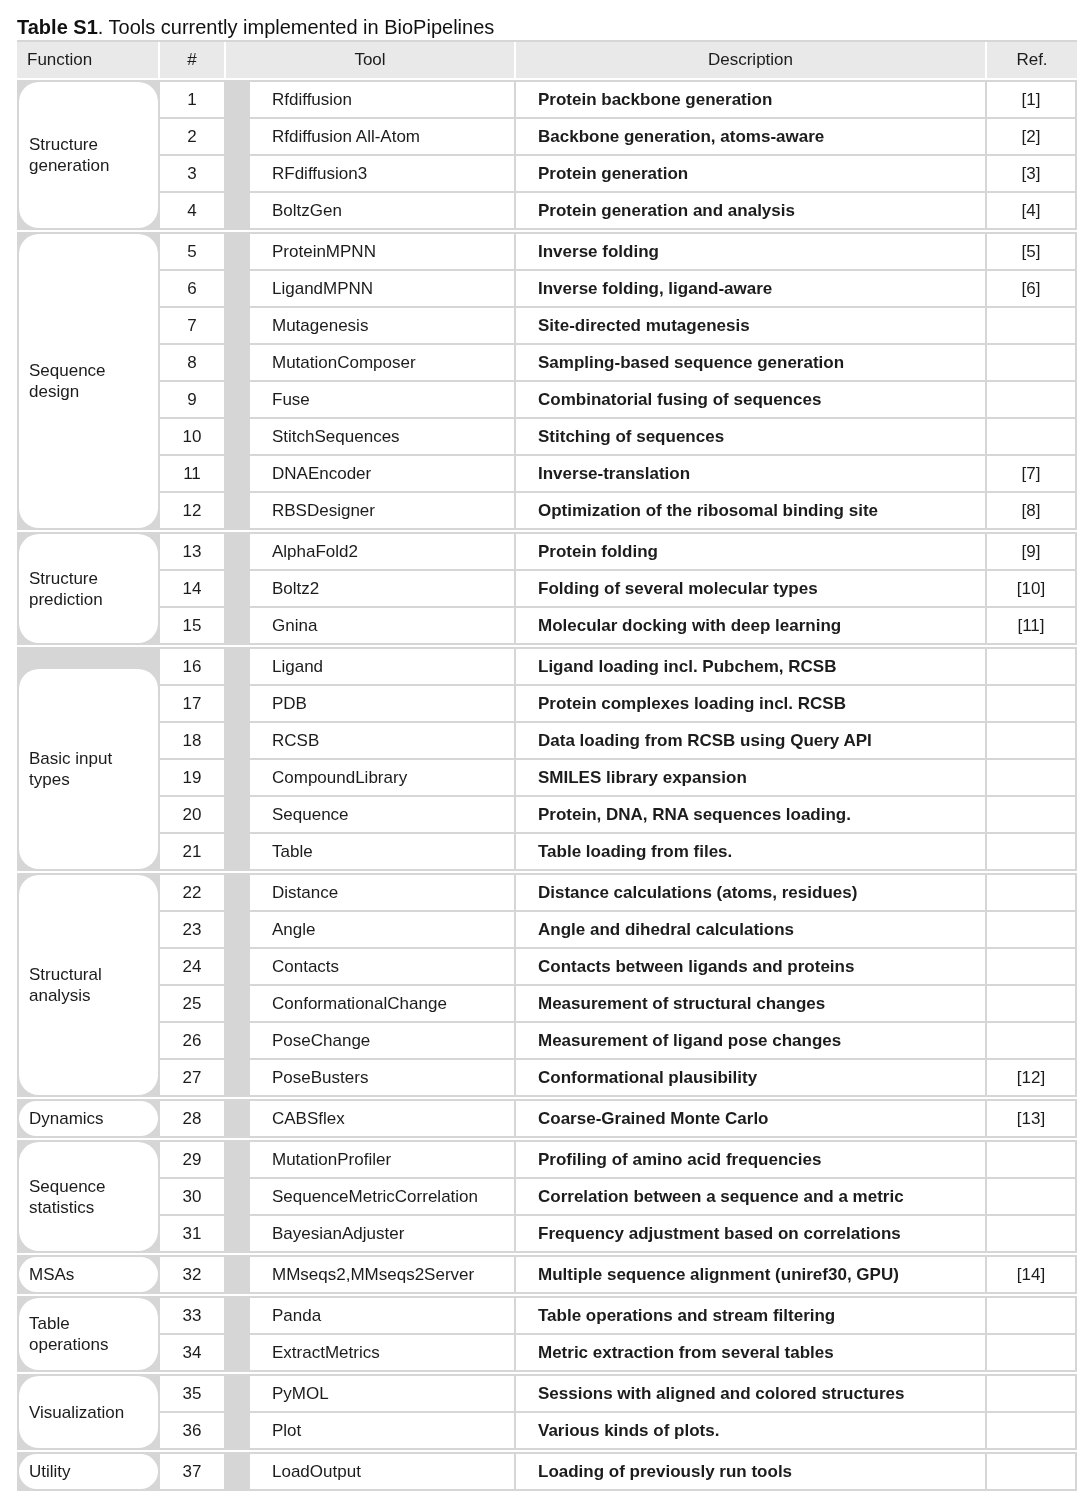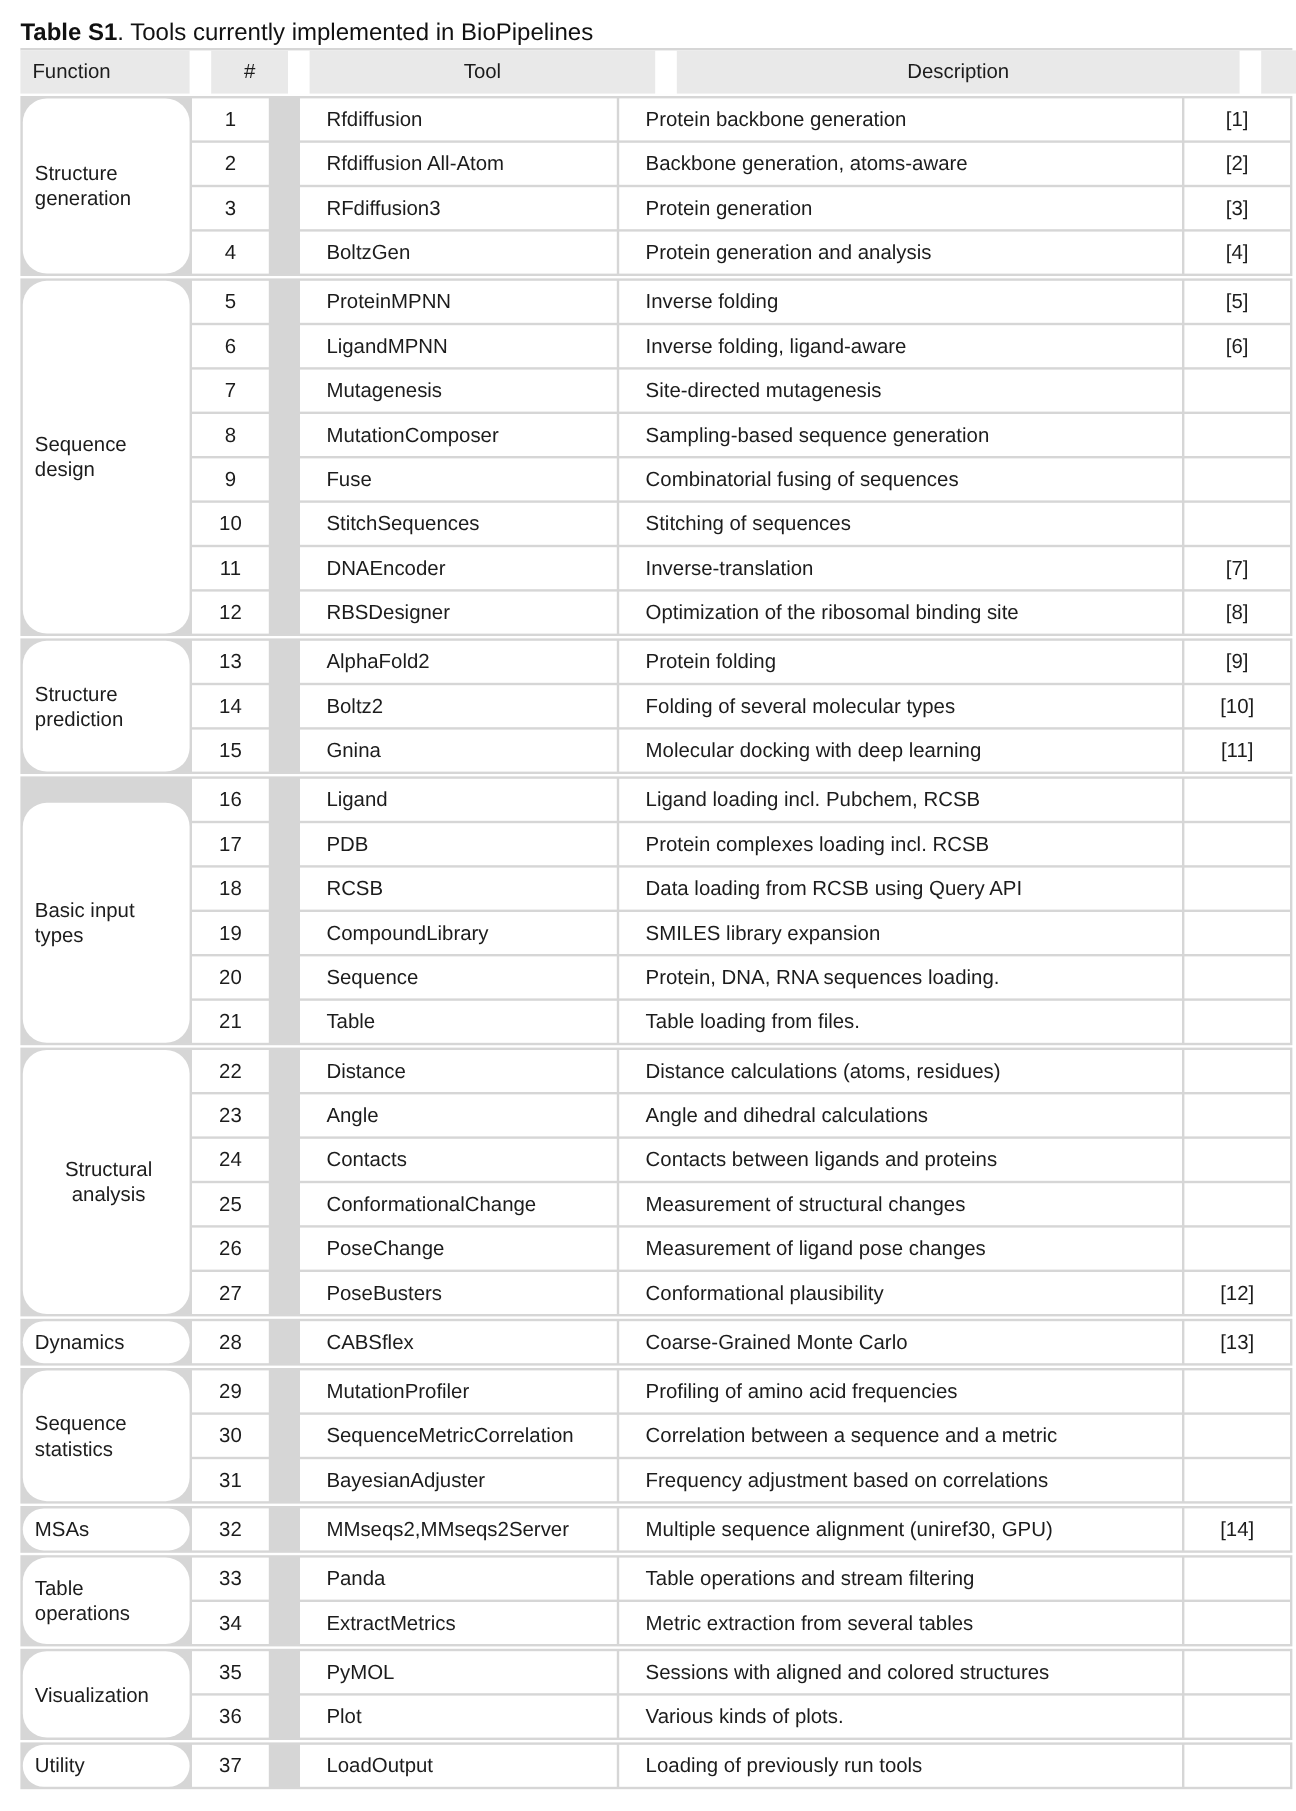--- a/index.html
+++ b/index.html
@@ -19,21 +19,21 @@
     font-size:20px;
     line-height:26px;
     color:#111;
   }
   .doc-title .bold{font-weight:bold;}
   .tools-table{width:1060px;}
   
   .header-row{
     display:grid;
     grid-template-columns:141px 64px 288px 469px 90px;
-    gap:18px;
+    gap:2px;
     border-top:2px solid var(--grid);
   }
   .header-cell{
     background:var(--header-bg);
     height:36px;
     display:flex;
     align-items:center;
     justify-content:center;
     font-size:17px;
   }
@@ -56,21 +56,21 @@
     line-height:21px;
   }
   .function-cell{
     grid-column:1;
     justify-content:flex-start;
     padding:2px 6px 2px 10px;
     border-radius:20px;
   }
   .num-cell{justify-content:center;}
   .tool-cell{justify-content:flex-start;padding-left:22px;padding-right:6px;margin-left:24px;}
-  .desc-cell{justify-content:flex-start;padding-left:22px;padding-right:6px;}
+  .desc-cell{justify-content:flex-start;padding-left:22px;padding-right:6px;font-weight:bold;}
   .ref-cell{justify-content:center;}
 </style>
 </head>
 <body>
 
 <div class="page">
 
   <div class="doc-title">
     <span class="bold">Table S1</span><span>. Tools currently implemented in BioPipelines</span>
   </div>
@@ -174,21 +174,21 @@
           <div class="cell num-cell">20</div>
           <div class="cell tool-cell">Sequence</div>
           <div class="cell desc-cell">Protein, DNA, RNA sequences loading.</div>
           <div class="cell ref-cell"></div>
           <div class="cell num-cell">21</div>
           <div class="cell tool-cell">Table</div>
           <div class="cell desc-cell">Table loading from files.</div>
           <div class="cell ref-cell"></div>
         </div>
         <div class="group">
-          <div class="cell function-cell" style="grid-row: 1 / span 6; text-align: center;">Structural analysis</div>
+          <div class="cell function-cell" style="grid-row: 1 / span 6;">Structural analysis</div>
           <div class="cell num-cell">22</div>
           <div class="cell tool-cell">Distance</div>
           <div class="cell desc-cell">Distance calculations (atoms, residues)</div>
           <div class="cell ref-cell"></div>
           <div class="cell num-cell">23</div>
           <div class="cell tool-cell">Angle</div>
           <div class="cell desc-cell">Angle and dihedral calculations</div>
           <div class="cell ref-cell"></div>
           <div class="cell num-cell">24</div>
           <div class="cell tool-cell">Contacts</div>

